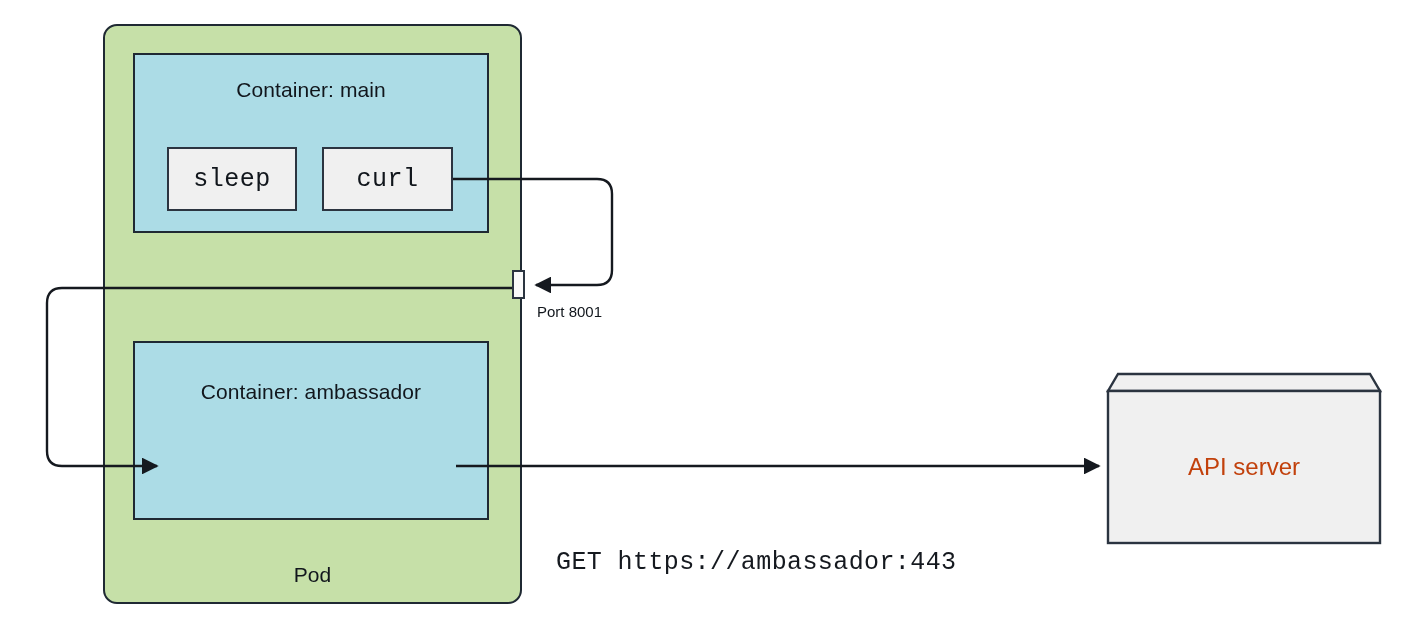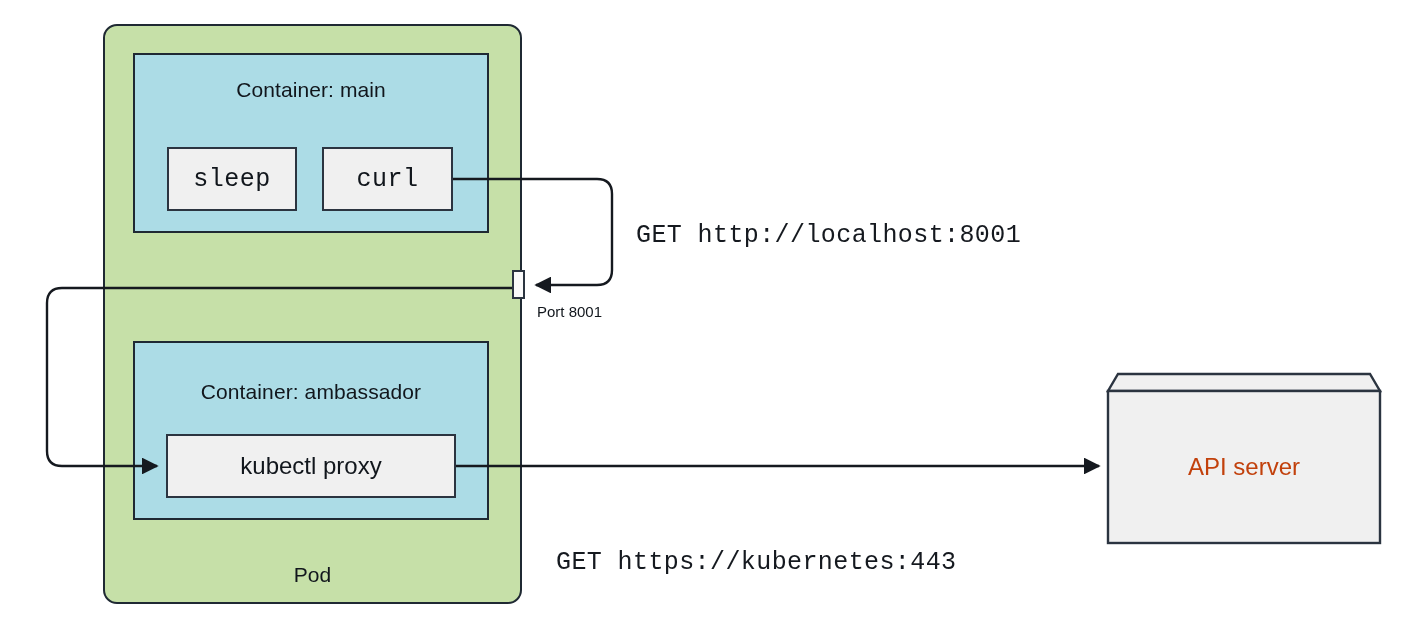--- a/index.html
+++ b/index.html
@@ -147,21 +147,20 @@
   <div class="container-box" id="container-main"></div>
   <div class="container-title" id="title-main">Container: main</div>
 
   <div class="proc-box proc-mono" id="box-sleep">sleep</div>
 
   <div class="proc-box proc-mono" id="box-curl">curl</div>
 
   <div class="container-box" id="container-amb"></div>
   <div class="container-title" id="title-amb">Container: ambassador</div>
 
-  <div class="proc-box proc-sans" id="box-proxy">kubectl proxy</div>
 
   <div class="pod-label">Pod</div>
 
   <svg class="svg-layer" viewBox="0 0 1410 626" xmlns="http://www.w3.org/2000/svg">
     <defs>
       <marker id="arrow-r" viewBox="0 0 10 10" refX="9" refY="5" markerWidth="7" markerHeight="7" orient="auto-start-reverse">
         <path d="M 0 0 L 10 5 L 0 10 z" fill="#15191f"></path>
       </marker>
       <marker id="arrow-l" viewBox="0 0 10 10" refX="9" refY="5" markerWidth="7" markerHeight="7" orient="auto-start-reverse">
         <path d="M 0 0 L 10 5 L 0 10 z" fill="#15191f"></path>
@@ -176,22 +175,21 @@
 
     <g>
       <polygon points="1118,374 1370,374 1380,391 1108,391" fill="#F0F0F0" stroke="#2b3440" stroke-width="2.4" stroke-linejoin="miter"></polygon>
       <rect x="1108" y="391" width="272" height="152" fill="#F0F0F0" stroke="#2b3440" stroke-width="2.4"></rect>
     </g>
   </svg>
 
   <div id="port-connector"></div>
   <div id="port-label">Port 8001</div>
 
-  <div class="edge-label" id="label-localhost">GET http://localhost:8001</div>
 
   <div class="edge-label" id="label-apireq">
-    <div>GET https://kubernetes:443</div>
+    <div>GET https://ambassador:443</div>
     
   </div>
 
   <div id="api-server-label">API server</div>
 
 </div>
 
 </body></html>

